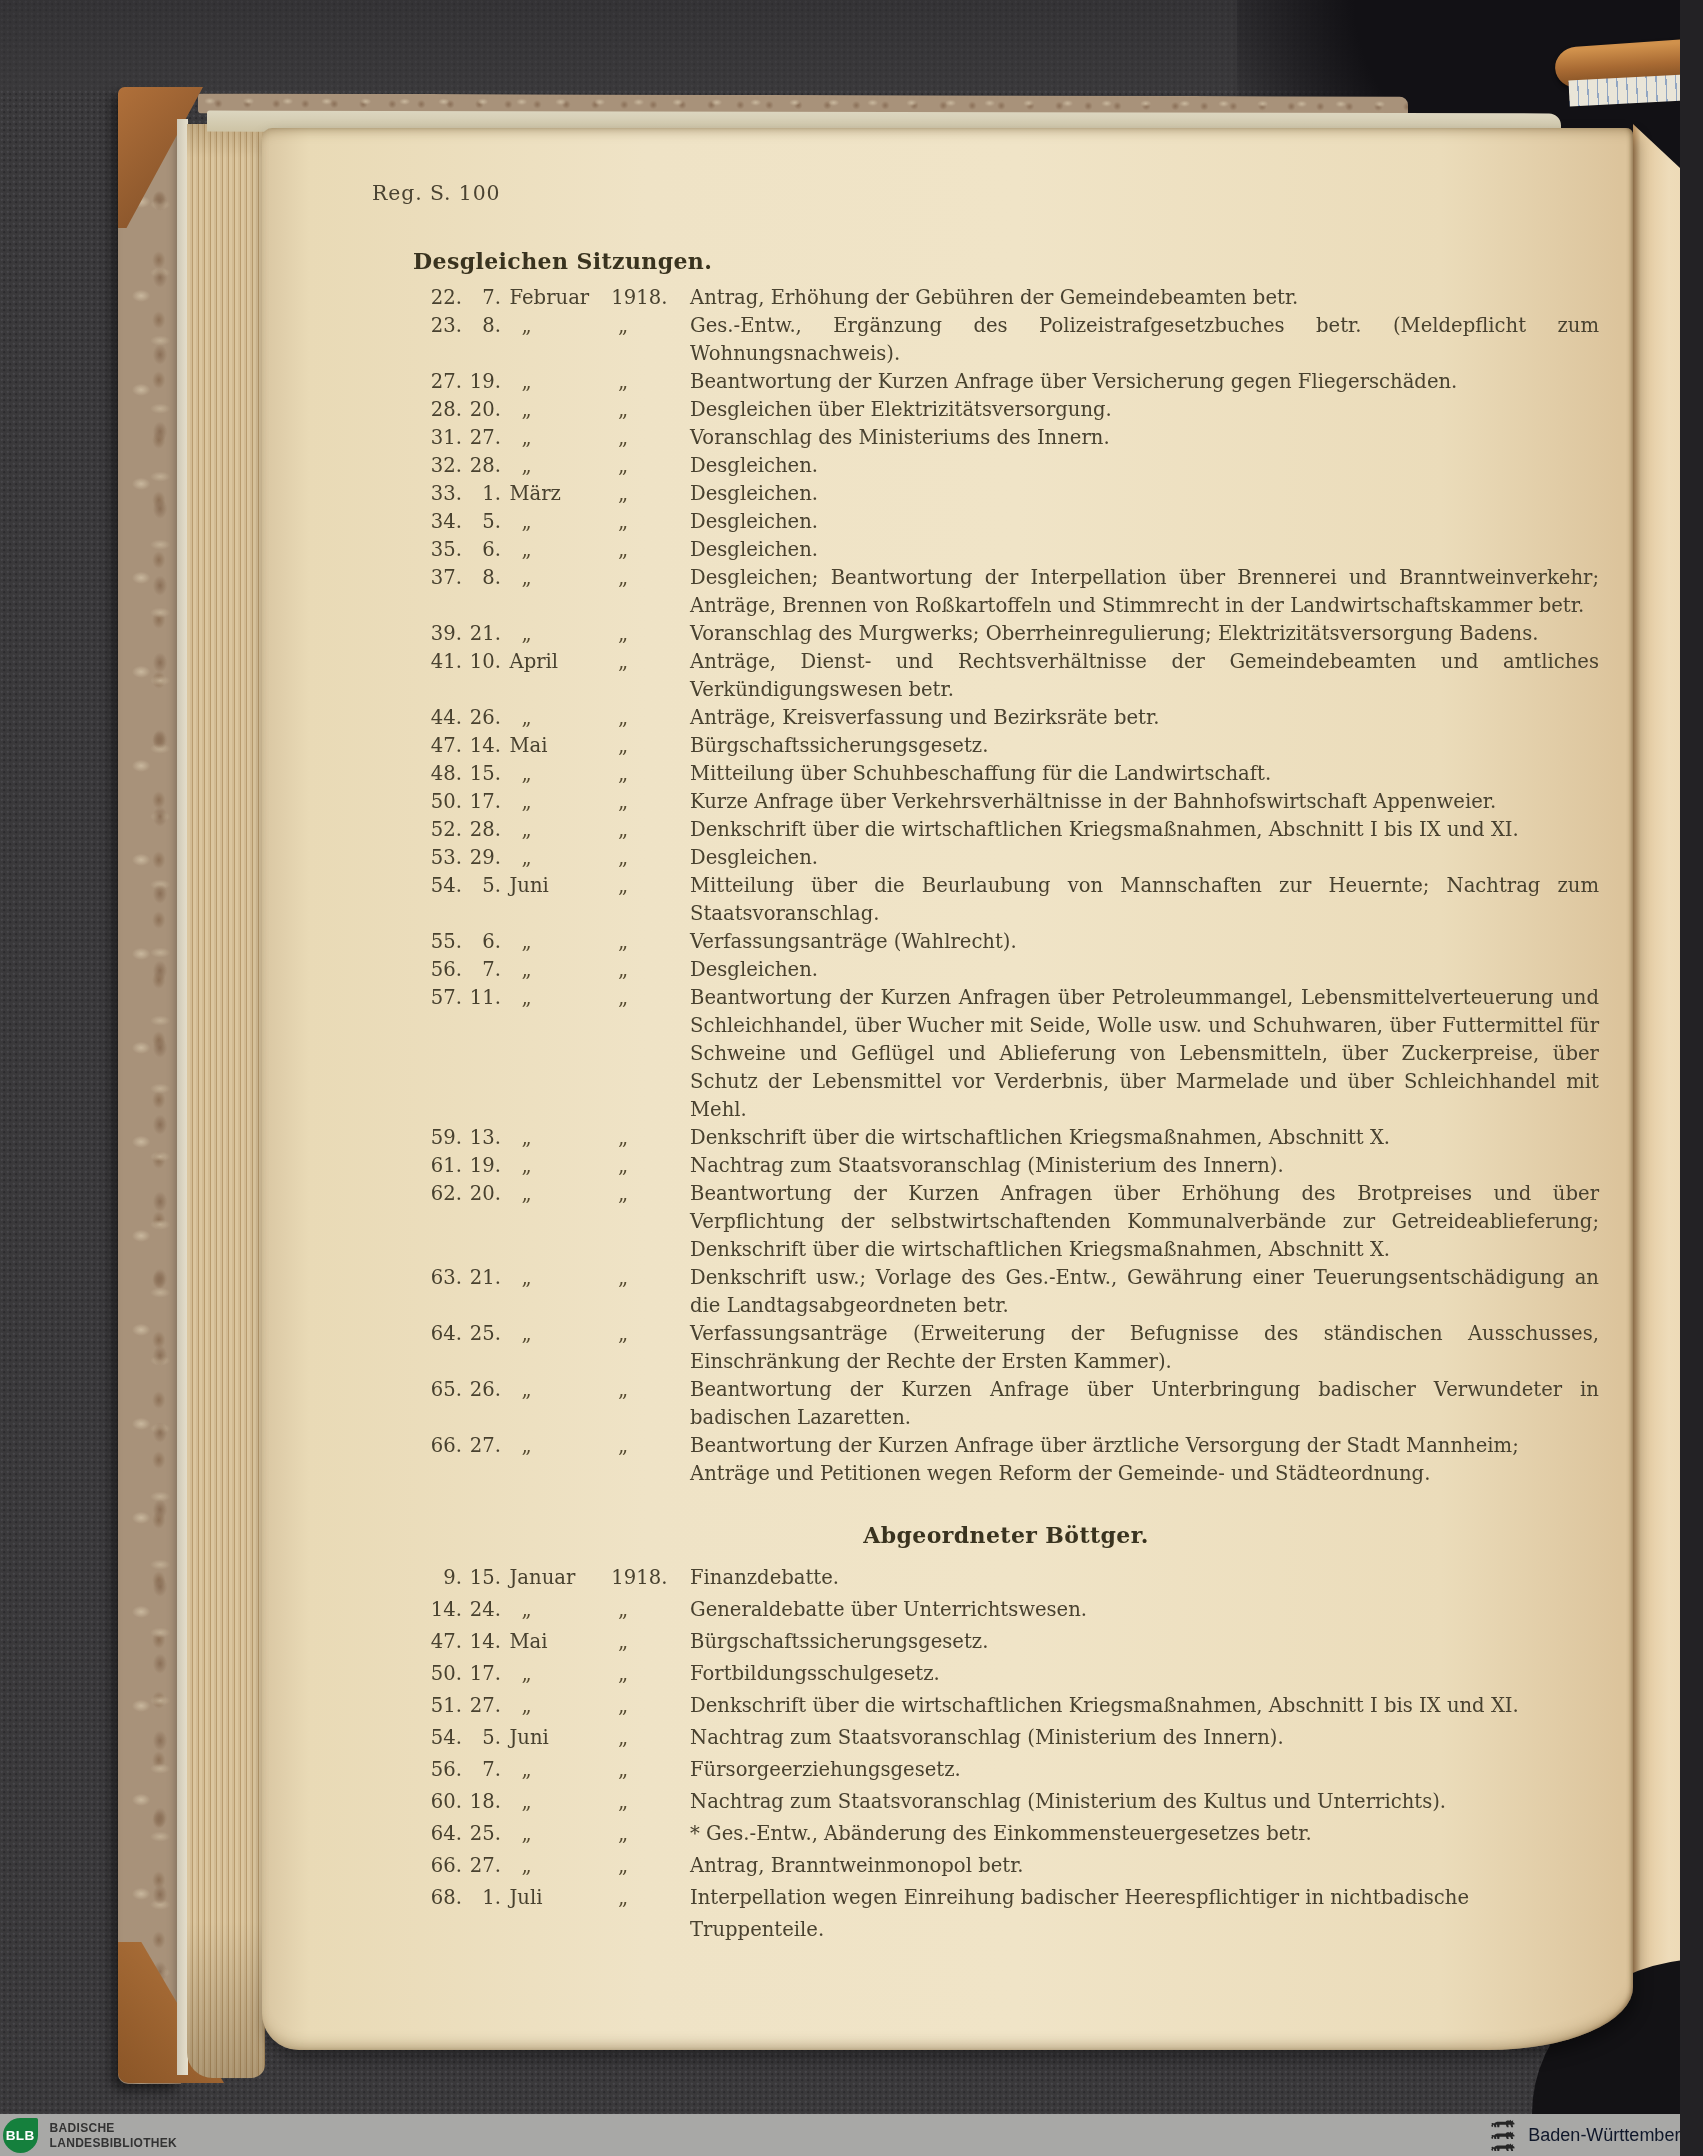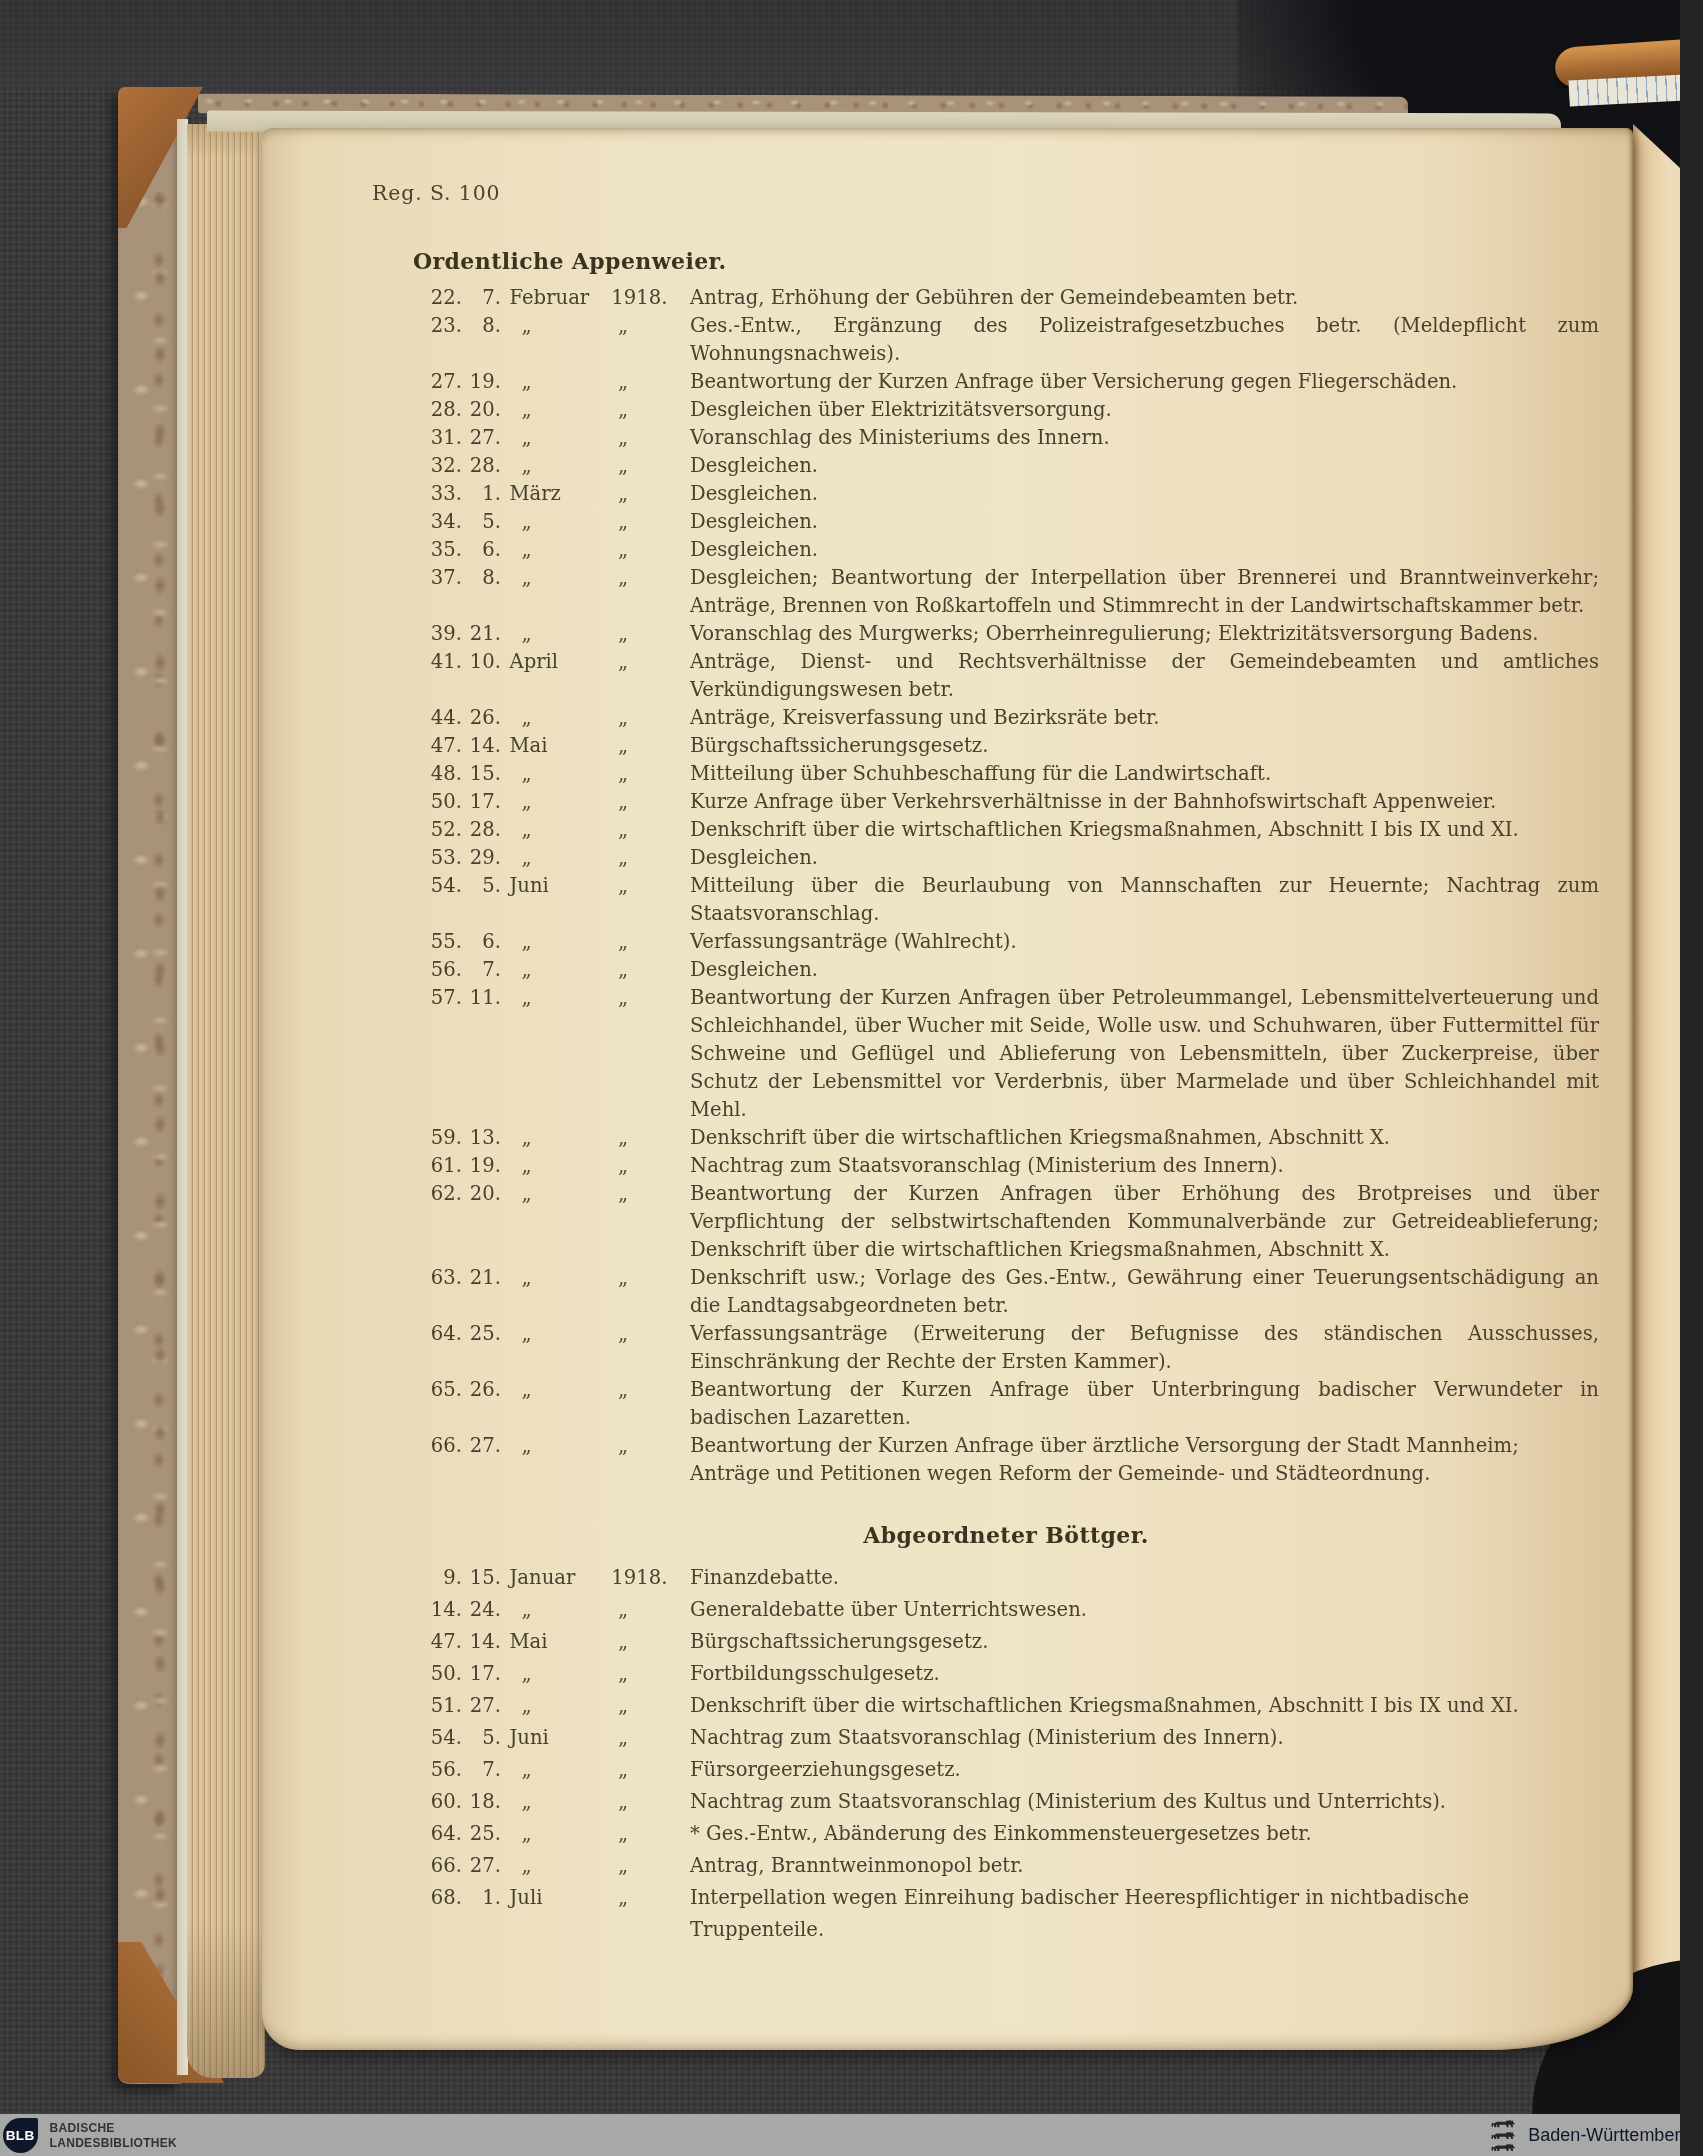--- a/index.html
+++ b/index.html
@@ -84,21 +84,21 @@
   .c-year{padding-left:15.3px;}
   .c-year.ditto{padding-left:22px;color:#54492f;}
   .c-topic{padding-left:31px;text-align:justify;}
   .row:last-child .c-topic{text-align:left;}
 
   
   .footer-bar{position:absolute;left:0;top:2114px;width:1704px;height:43px;background:#a8a8a6;
     display:flex;align-items:center;justify-content:space-between;
     font-family:"Liberation Sans", sans-serif;}
   .footer-left{display:flex;align-items:center;gap:12px;height:100%;}
-  .blb-badge{width:35px;height:35px;margin-left:2.6px;background:#0f172a;border-radius:50% 1.7px 50% 50%;
+  .blb-badge{width:35px;height:35px;margin-left:2.6px;background:#15803d;border-radius:50% 1.7px 50% 50%;
     display:flex;align-items:center;justify-content:center;
     color:#ffffff;font-weight:700;font-size:13.6px;letter-spacing:0.3px;}
   .blb-name{color:#333333;font-weight:700;font-size:12px;line-height:1.25;letter-spacing:0.3px;}
   .footer-right{display:flex;align-items:center;gap:10.2px;margin-right:13.6px;}
   .bw-lions{display:block;}
   .bw-name{color:#0f172a;font-size:18px;}
 </style>
 </head>
 <body>
 
@@ -117,21 +117,21 @@
   <div class="right-page"></div>
   <div class="bottom-shadow-wedge"></div>
   <div class="spine-leather"></div>
   <div class="spine-endpaper"></div>
 
   <div class="main-page">
     <div class="page-content">
       <p class="running-head">Reg. S. 100</p>
 
       <div class="section s1">
-        <p class="section-title">Ordentliche Appenweier.</p>
+        <p class="section-title">Desgleichen Sitzungen.</p>
         <div>
   <div class="row">
     <span class="c-no">22.</span>
     <span class="c-day">7.</span>
     <span class="c-month">Februar</span>
     <span class="c-year">1918.</span>
     <span class="c-topic">Antrag, Erhöhung der Gebühren der Gemeindebeamten betr.</span>
   </div>
 
   <div class="row">

